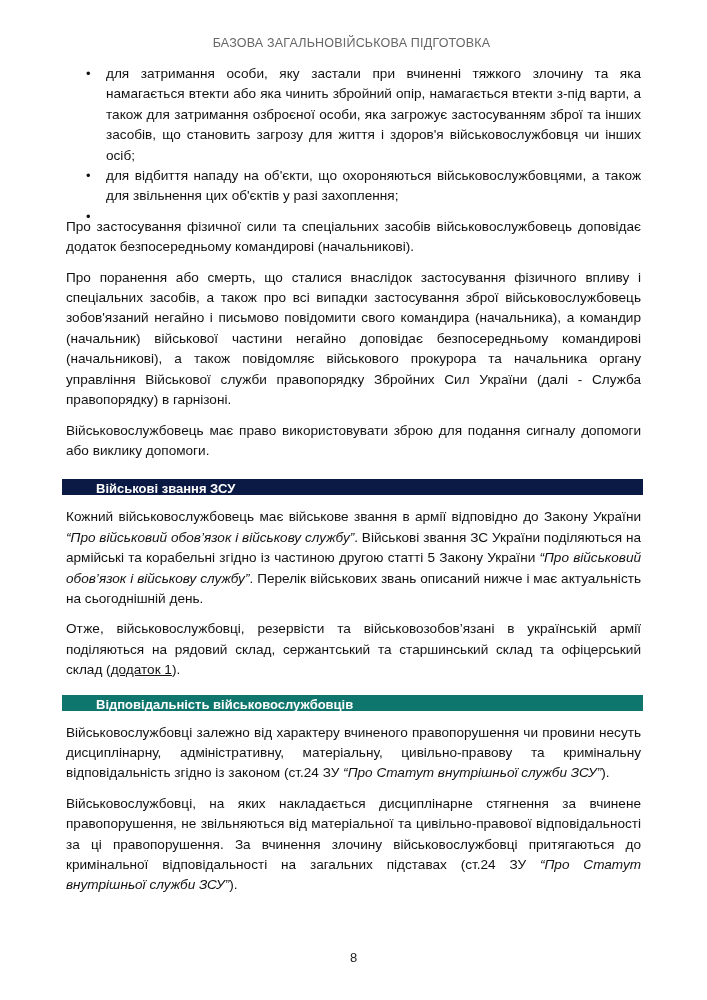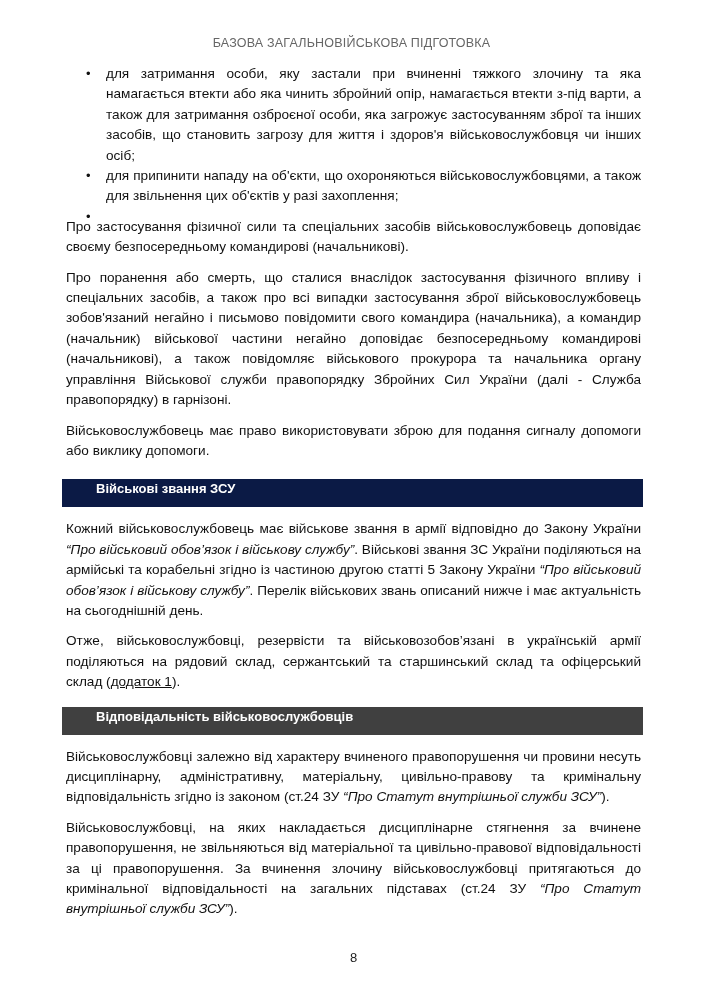--- a/index.html
+++ b/index.html
@@ -10,50 +10,50 @@
     .content { position: absolute; top: 64px; left: 66px; width: 575px; font-size: 13.6px; line-height: 20.4px; }
     ul.bullets { list-style: none; margin: 0; padding: 0; }
     ul.bullets li { position: relative; padding-left: 42px; text-align: justify; text-align-last: left; }
     ul.bullets li .dot { position: absolute; left: 49px; left: 47px; top: 0; font-size: 13px; }
     ul.bullets li .dot { left: 47px; }
     ul.bullets li { padding-left: 70px; margin-left: -30px; }
     ul.bullets li .dot { left: 50px; }
     p { margin: 0 0 10px 0; text-align: justify; text-align-last: left; }
     .para-block { margin-top: 10px; }
     .section-bar { background: #0b1a45; color: #fff; font-weight: bold; font-size: 13px;
-      height: 28px; line-height: 20px; padding-left: 34px; margin: 18px 0 12px -4px; width: 581px; box-sizing: border-box; }
+      height: 16px; line-height: 20px; padding-left: 34px; margin: 18px 0 12px -4px; width: 581px; box-sizing: border-box; }
     .section-bar.second { margin-top: 14px; }
     em { }
     .link { text-decoration: underline; }
     .page-num { position: absolute; top: 950px; left: 0; width: 707px; text-align: center; font-size: 13px; color: #222; }
   </style>
 </head>
 <body>
 
 <div class="header">БАЗОВА ЗАГАЛЬНОВІЙСЬКОВА ПІДГОТОВКА</div>
 
 <div class="content">
   <ul class="bullets">
     <li><span class="dot">•</span><span>для затримання особи, яку застали при вчиненні тяжкого злочину та яка намагається втекти або яка чинить збройний опір, намагається втекти з-під варти, а також для затримання озброєної особи, яка загрожує застосуванням зброї та інших засобів, що становить загрозу для життя і здоров'я військовослужбовця чи інших осіб;</span></li>
-    <li><span class="dot">•</span><span>для припинити нападу на об'єкти, що охороняються військовослужбовцями, а також для звільнення цих об'єктів у разі захоплення;</span></li>
+    <li><span class="dot">•</span><span>для відбиття нападу на об'єкти, що охороняються військовослужбовцями, а також для звільнення цих об'єктів у разі захоплення;</span></li>
     <li><span class="dot">•</span></li>
   </ul>
 
   <div class="para-block">
-    <p>Про застосування фізичної сили та спеціальних засобів військовослужбовець доповідає своєму безпосередньому командирові (начальникові).</p>
+    <p>Про застосування фізичної сили та спеціальних засобів військовослужбовець доповідає додаток безпосередньому командирові (начальникові).</p>
     <p>Про поранення або смерть, що сталися внаслідок застосування фізичного впливу і спеціальних засобів, а також про всі випадки застосування зброї військовослужбовець зобов'язаний негайно і письмово повідомити свого командира (начальника), а командир (начальник) військової частини негайно доповідає безпосередньому командирові (начальникові), а також повідомляє військового прокурора та начальника органу управління Військової служби правопорядку Збройних Сил України (далі - Служба правопорядку) в гарнізоні.</p>
     <p>Військовослужбовець має право використовувати зброю для подання сигналу допомоги або виклику допомоги.</p>
   </div>
 
   <div class="section-bar" style="background: rgb(11, 26, 69);">Військові звання ЗСУ</div>
 
   <p><span>Кожний військовослужбовець має військове звання в армії відповідно до Закону України </span><em>“Про військовий обов’язок і військову службу”</em><span>. Військові звання ЗС України поділяються на армійські та корабельні згідно із частиною другою статті 5 Закону України </span><em>“Про військовий обов’язок і військову службу”</em><span>. Перелік військових звань описаний нижче і має актуальність на сьогоднішній день.</span></p>
 
   <p><span>Отже, військовослужбовці, резервісти та військовозобов’язані в українській армії поділяються на рядовий склад, сержантський та старшинський склад та офіцерський склад (</span><span class="link">додаток 1</span><span>).</span></p>
 
-  <div class="section-bar second" style="background: #404040;">Відповідальність військовослужбовців</div>
+  <div class="section-bar second" style="background: #0f766e;">Відповідальність військовослужбовців</div>
 
   <p><span>Військовослужбовці залежно від характеру вчиненого правопорушення чи провини несуть дисциплінарну, адміністративну, матеріальну, цивільно-правову та кримінальну відповідальність згідно із законом (ст.24 ЗУ </span><em>“Про Статут внутрішньої служби ЗСУ”</em><span>).</span></p>
 
   <p><span>Військовослужбовці, на яких накладається дисциплінарне стягнення за вчинене правопорушення, не звільняються від матеріальної та цивільно-правової відповідальності за ці правопорушення. За вчинення злочину військовослужбовці притягаються до кримінальної відповідальності на загальних підставах (ст.24 ЗУ </span><em>“Про Статут внутрішньої служби ЗСУ”</em><span>).</span></p>
 </div>
 
 <div class="page-num">8</div>
 
 </body></html>

